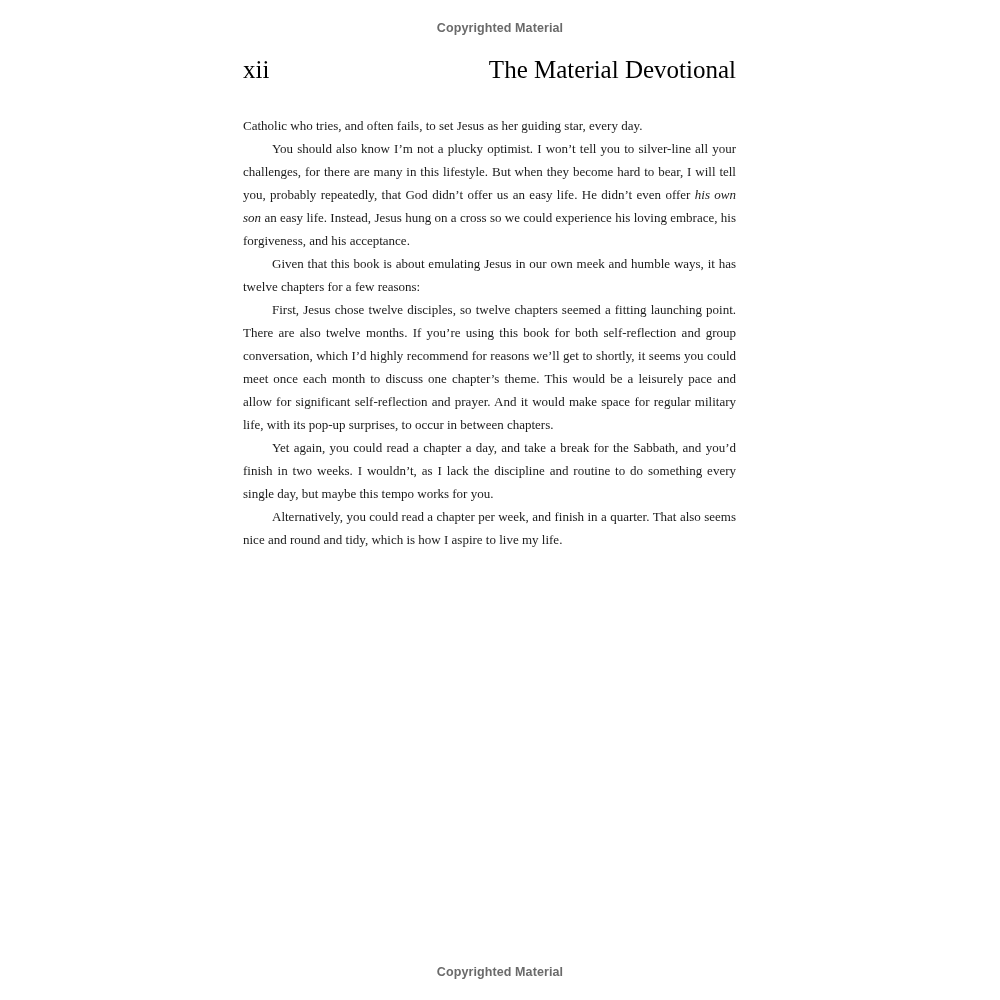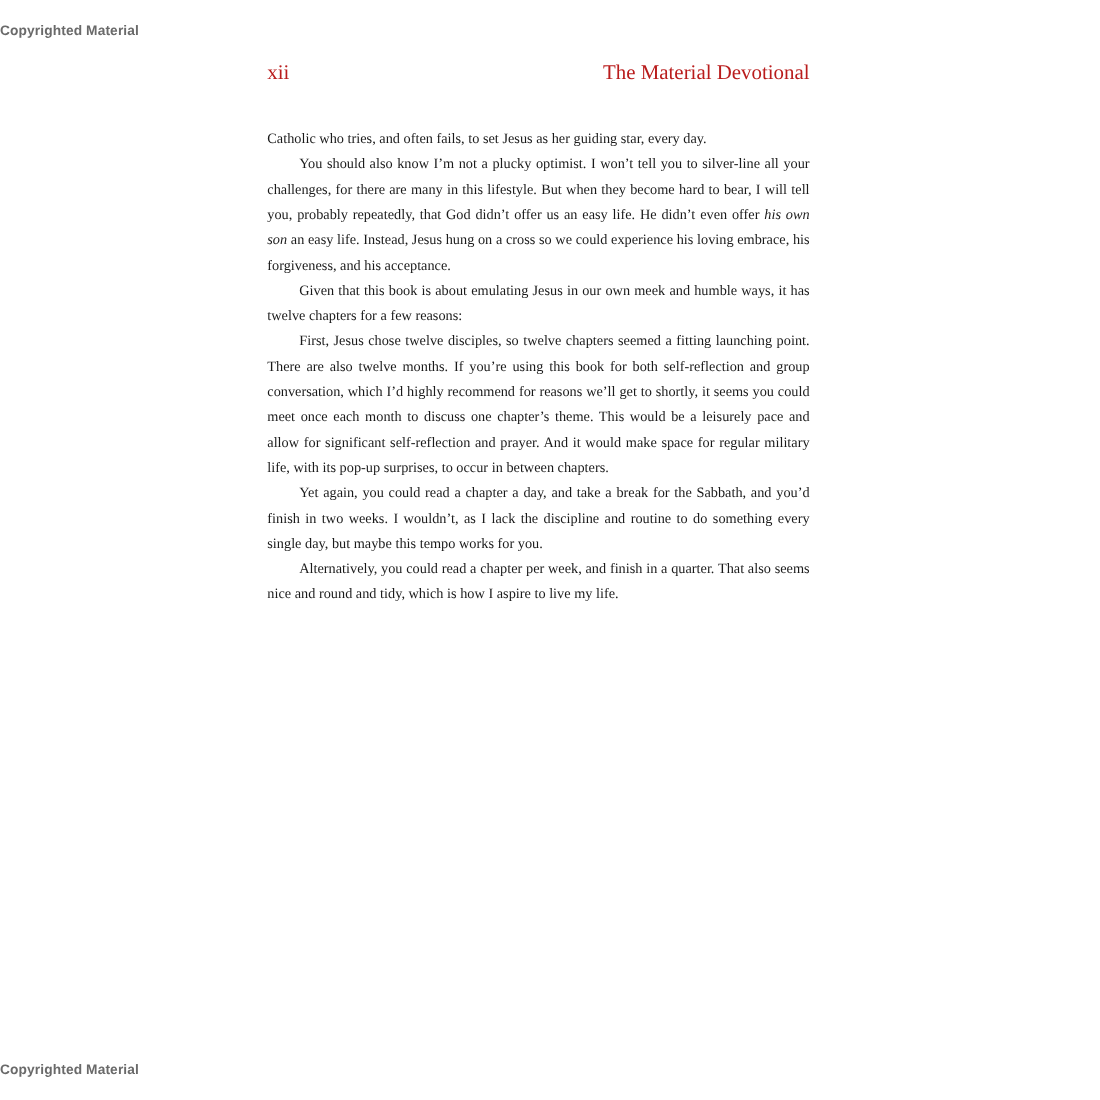--- a/index.html
+++ b/index.html
@@ -1,26 +1,26 @@
 <!DOCTYPE html>
 <html><head>
 <meta charset="utf-8">
 <style>
   html, body { margin: 0; padding: 0; background: #ffffff; }
   body { width: 1000px; height: 1000px; position: relative; overflow: hidden; }
   .watermark {
-    position: absolute; left: 0; width: 1000px; text-align: left;
+    position: absolute; left: 0; width: 1000px; text-align: center;
     font-family: "Liberation Sans", sans-serif; font-weight: bold;
     font-size: 12.5px; color: #6a6a6a; letter-spacing: 0.1px;
   }
   .wm-top { top: 21px; }
   .wm-bottom { top: 965px; }
   .running-head {
     position: absolute; top: 56px; left: 243px; width: 493px; height: 26px;
-    font-family: "Liberation Serif", serif; font-size: 19px; color: #b91c1c;
+    font-family: "Liberation Serif", serif; font-size: 25px; color: #000000;
   }
   .running-head .folio { position: absolute; left: 0; top: 0; }
   .running-head .title { position: absolute; right: 0; top: 0; }
   .body-text {
     position: absolute; top: 114px; left: 243px; width: 493px;
     font-family: "Liberation Serif", serif; font-size: 13px; line-height: 23px;
     color: #1a1a1a;
   }
   .body-text p { margin: 0; text-align: justify; text-align-last: left; }
   .body-text p.indent { text-indent: 29px; }

